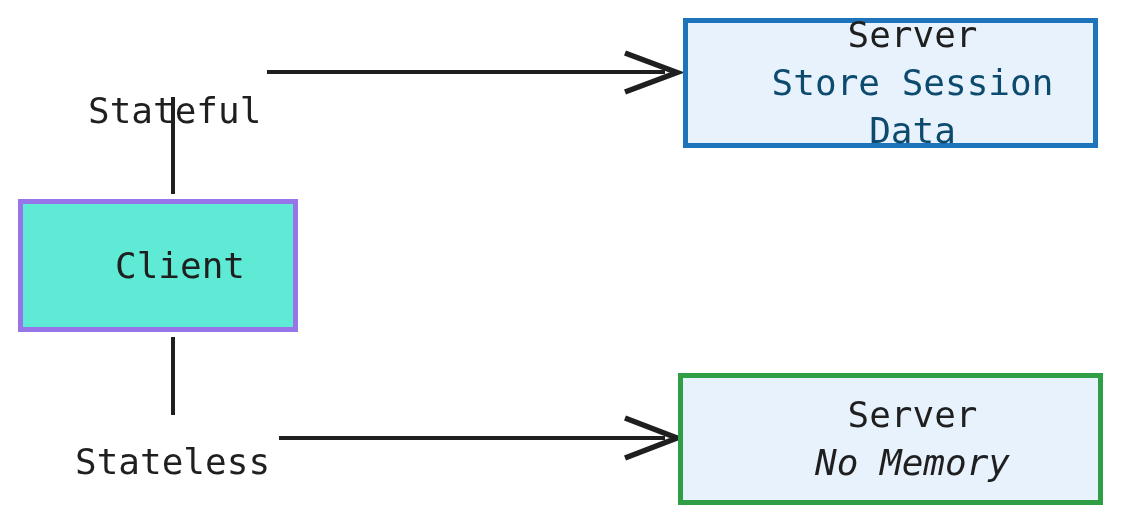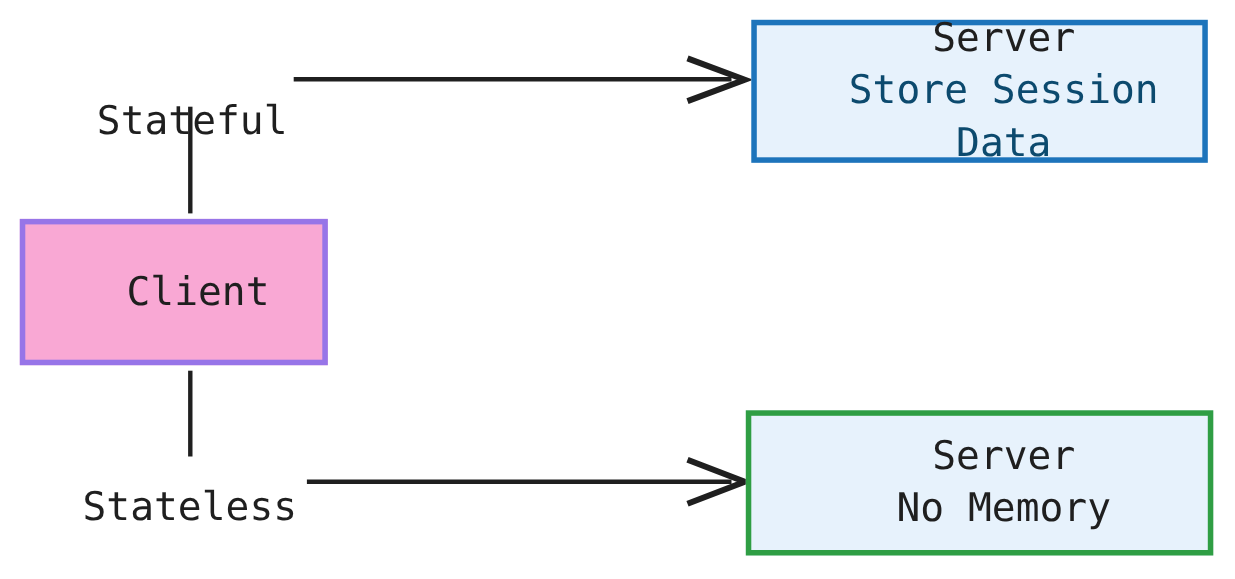--- a/index.html
+++ b/index.html
@@ -87,30 +87,30 @@
     <line class="edge-line" x1="267" y1="72" x2="665" y2="72" style="stroke: rgb(31, 31, 31);"></line>
     <polyline class="arrow-head" points="625,53 677,72.5 625,92" style="stroke: rgb(31, 31, 31);"></polyline>
 
     <line class="edge-line" x1="279" y1="438" x2="665" y2="438" style="stroke: rgb(31, 31, 31);"></line>
     <polyline class="arrow-head" points="625,418 677,438 625,458" style="stroke: rgb(31, 31, 31);"></polyline>
 
     <line class="connector" x1="173" y1="97" x2="173" y2="194" style="stroke: rgb(31, 31, 31);"></line>
     <line class="connector" x1="173" y1="337" x2="173" y2="415" style="stroke: rgb(31, 31, 31);"></line>
   </svg>
 
-  <div class="node node-client" style="background-color: #f9a8d4; border-color: rgb(151, 117, 232);">
+  <div class="node node-client" style="background-color: #5eead4; border-color: rgb(151, 117, 232);">
     <div style="color: rgb(31, 31, 31);">Client</div>
   </div>
 
   <div class="node node-server-stateful" style="background-color: rgb(231, 242, 252); border-color: rgb(29, 116, 187);">
     <div style="color: rgb(31, 31, 31);">Server</div>
     <div style="color: #0c4a6e;">Store Session Data</div>
   </div>
 
   <div class="node node-server-stateless" style="background-color: rgb(231, 242, 252); border-color: rgb(47, 158, 68);">
     <div style="color: rgb(31, 31, 31);">Server</div>
-    <div style="color: rgb(31, 31, 31);">No Memory</div>
+    <div style="color: rgb(31, 31, 31); font-style: italic;">No Memory</div>
   </div>
 
   <div class="edge-label label-stateful" style="color: rgb(31, 31, 31);">Stateful</div>
   <div class="edge-label label-stateless" style="color: rgb(31, 31, 31);">Stateless</div>
 
 </div>
 
 </body></html>

